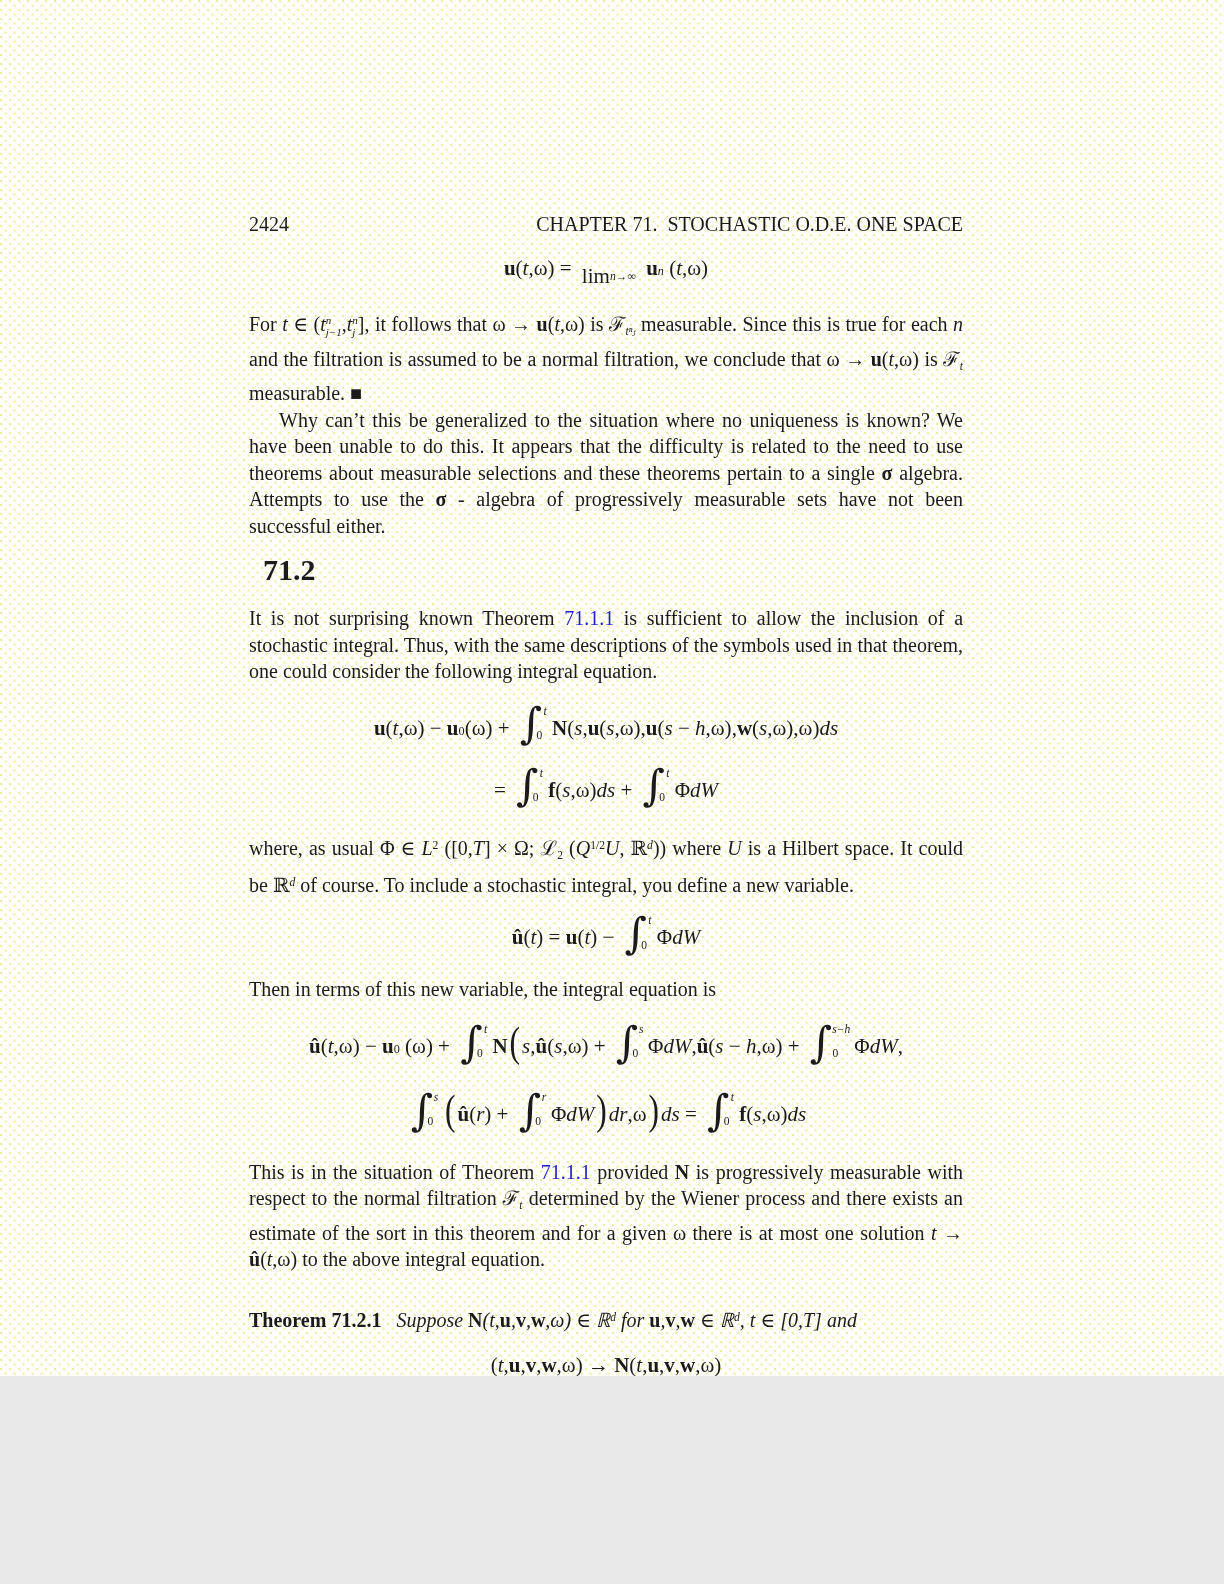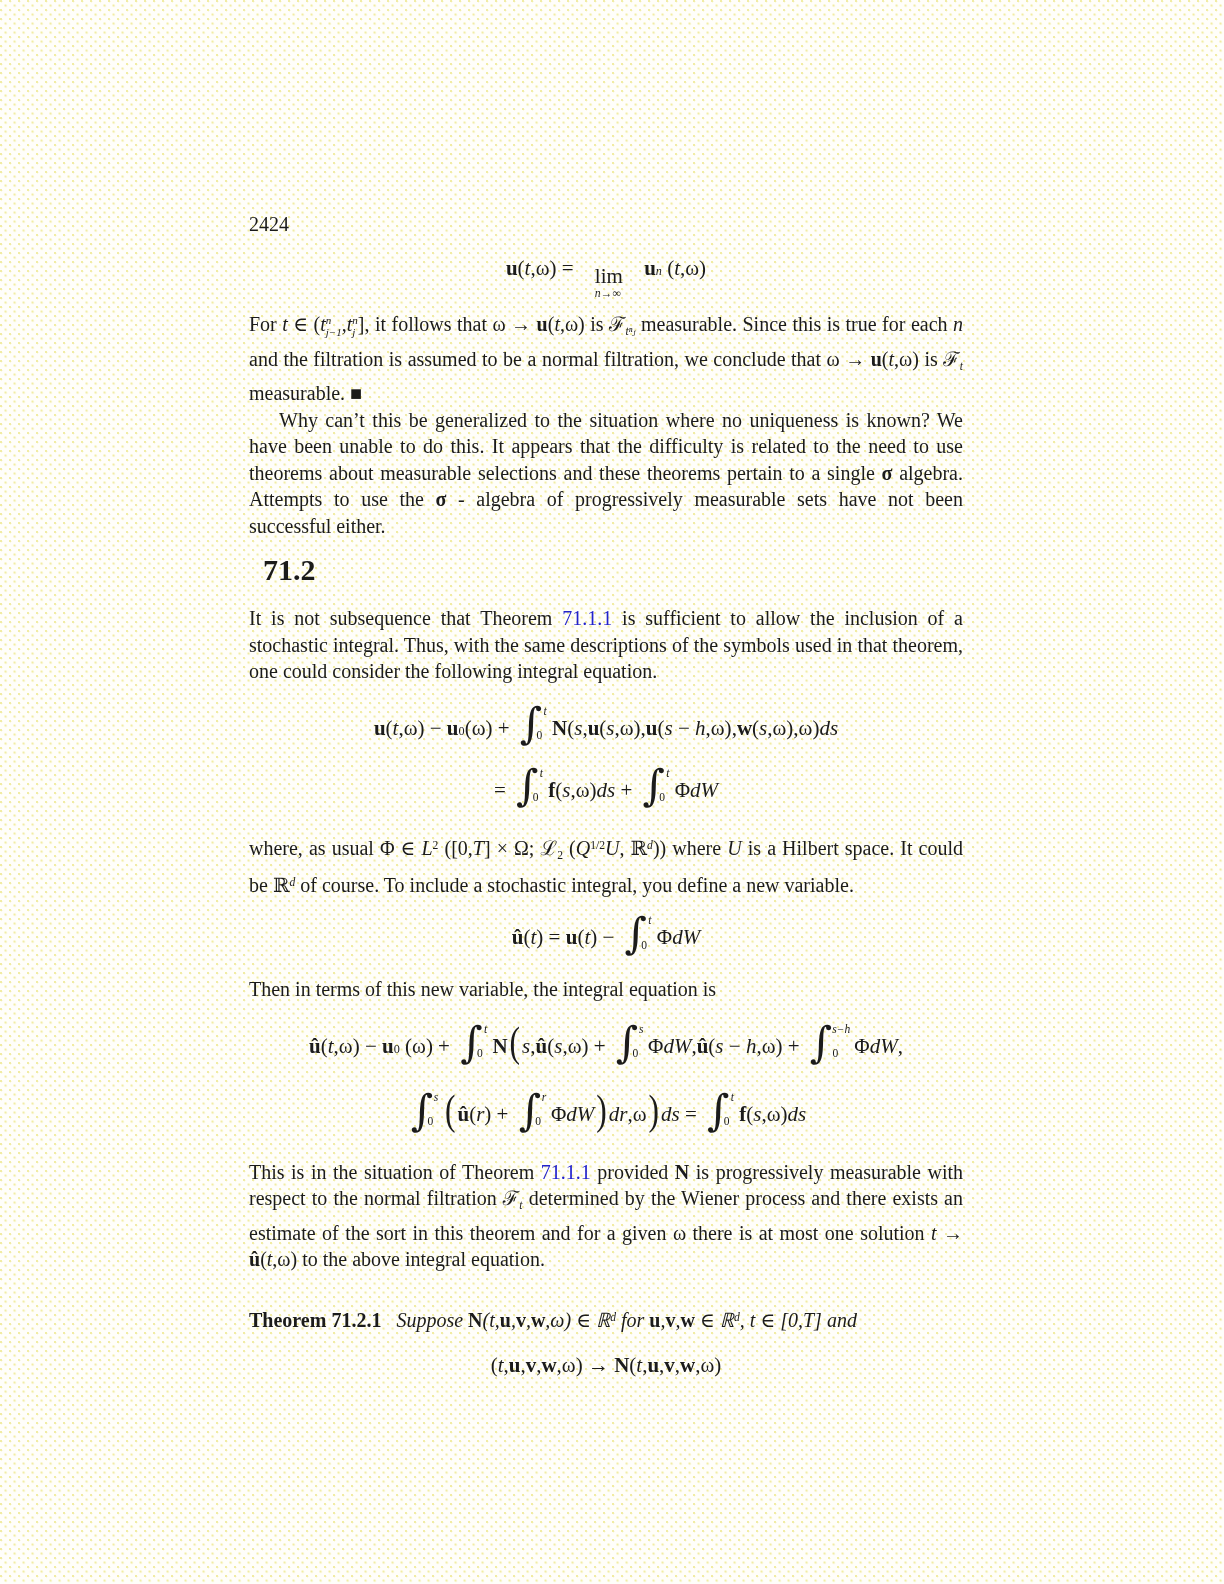--- a/index.html
+++ b/index.html
@@ -1,18 +1,18 @@
 <!DOCTYPE html>
 <html><head>
 <meta charset="utf-8">
 <style>
   html,body{margin:0;padding:0;background:#e9e9e9;}
   .page{
     position:relative;
-    width:1224px;height:1584px;
+    width:1224px;height:1376px;
     background-color:#fffefa;
     background-image:
       radial-gradient(circle at 1.2px 1.2px, #f1eca4 1px, transparent 1.45px),
       radial-gradient(circle at 1.2px 1.2px, #f1eca4 1px, transparent 1.45px);
     background-size:9px 9px, 9px 9px;
     background-position:0 0, 4.5px 4.5px;
     font-family:"Liberation Serif","DejaVu Serif",serif;
     color:#1b1b1b;
     overflow:hidden;
   }
@@ -35,32 +35,33 @@
   .tk.link{color:#2222cc;cursor:pointer;}
   .tk.big{display:inline-block;font-size:150%;line-height:0.7;transform:scaleY(1.35);
     transform-origin:50% 58%;margin:0 2px;font-weight:400;}
   .tk.int{display:inline-flex;position:relative;top:0.18em;margin:0 4px 0 5px;}
   .tk.int .base{font-size:205%;line-height:0.9;font-family:"DejaVu Serif",serif;font-style:normal;}
   .tk.int .lims{display:flex;flex-direction:column;justify-content:space-between;
     align-self:stretch;font-size:55%;line-height:1;font-style:italic;padding:0.1em 0 0.15em 0;}
   .tk.int .lsub{transform:translateX(-0.5em);font-style:normal;}
   .tk:not(.int) .lims{display:inline-flex;flex-direction:column;font-size:55%;line-height:1.12;
     vertical-align:middle;font-style:italic;text-align:left;}
-  .tk.limop{display:inline-flex;flex-direction:column;align-items:flex-start;margin:0 16px;
+  .tk.limop{display:inline-flex;flex-direction:row;align-items:center;margin:0 5px;
     position:relative;top:0.38em;}
   .tk.limop .under{font-size:56%;line-height:1;font-style:italic;margin-top:1px;}
 </style>
 </head>
 <body>
 
 <div class="page">
   <div class="content">
 
     <div class="runhead">
       <span class="ws-pre">2424</span>
+      <span class="ws-pre">CHAPTER 71.  STOCHASTIC O.D.E. ONE SPACE</span>
     </div>
 
 
     <div class="eq" style="margin-top:20px;min-height:46px">
         <span class="tk bf">u</span>
         <span class="tk rm">(</span>
         <span class="tk it">t</span>
         <span class="tk rm">,ω) = </span>
         <span class="tk limop"><span>lim</span><span class="under">n→∞</span></span>
         <span class="tk rm"> </span>
@@ -72,21 +73,21 @@
       </div>
 
     <p class="body" style="margin-top:8px"><span class="tk rm">For </span><span class="tk it">t</span><span class="tk rm"> ∈ (</span><span class="tk it"><span class="base">t</span><span class="lims"><span class="lsup">n</span><span class="lsub">j−1</span></span></span><span class="tk rm">,</span><span class="tk it"><span class="base">t</span><span class="lims"><span class="lsup">n</span><span class="lsub">j</span></span></span><span class="tk rm">], it follows that ω → </span><span class="tk bf">u</span><span class="tk rm">(</span><span class="tk it">t</span><span class="tk rm">,ω) is </span><span class="tk cal">ℱ</span><span class="tk sub it">tⁿⱼ</span><span class="tk rm"> measurable. Since this is true for each </span><span class="tk it">n</span><span class="tk rm"> and the filtration is assumed to be a normal filtration, we conclude that ω → </span><span class="tk bf">u</span><span class="tk rm">(</span><span class="tk it">t</span><span class="tk rm">,ω) is </span><span class="tk cal">ℱ</span><span class="tk sub it">t</span><span class="tk rm"> measurable. </span><span class="tk rm">■</span></p>
 
     <p class="body p-indent"><span class="tk rm">Why can’t this be generalized to the situation where no uniqueness is known? We have been unable to do this. It appears that the difficulty is related to the need to use theorems about measurable selections and these theorems pertain to a single </span><span class="tk bf">σ</span><span class="tk rm"> algebra. Attempts to use the </span><span class="tk bf">σ</span><span class="tk rm"> - algebra of progressively measurable sets have not been successful either.</span></p>
 
     <h2 class="section">
       <span>71.2</span>
     </h2>
 
-    <p class="body"><span class="tk rm">It is not subsequence that Theorem </span><span class="tk link">71.1.1</span><span class="tk rm"> is sufficient to allow the inclusion of a stochastic integral. Thus, with the same descriptions of the symbols used in that theorem, one could consider the following integral equation.</span></p>
+    <p class="body"><span class="tk rm">It is not surprising known Theorem </span><span class="tk link">71.1.1</span><span class="tk rm"> is sufficient to allow the inclusion of a stochastic integral. Thus, with the same descriptions of the symbols used in that theorem, one could consider the following integral equation.</span></p>
 
     <div class="eq" style="margin-top:16px;min-height:56px">
         <span class="tk bf">u</span>
         <span class="tk rm">(</span>
         <span class="tk it">t</span>
         <span class="tk rm">,ω) − </span>
         <span class="tk bf">u</span>
         <span class="tk sub">0</span>
         <span class="tk rm">(ω) + </span>
         <span class="tk int"><span class="base">∫</span><span class="lims"><span class="lsup">t</span><span class="lsub">0</span></span></span>

